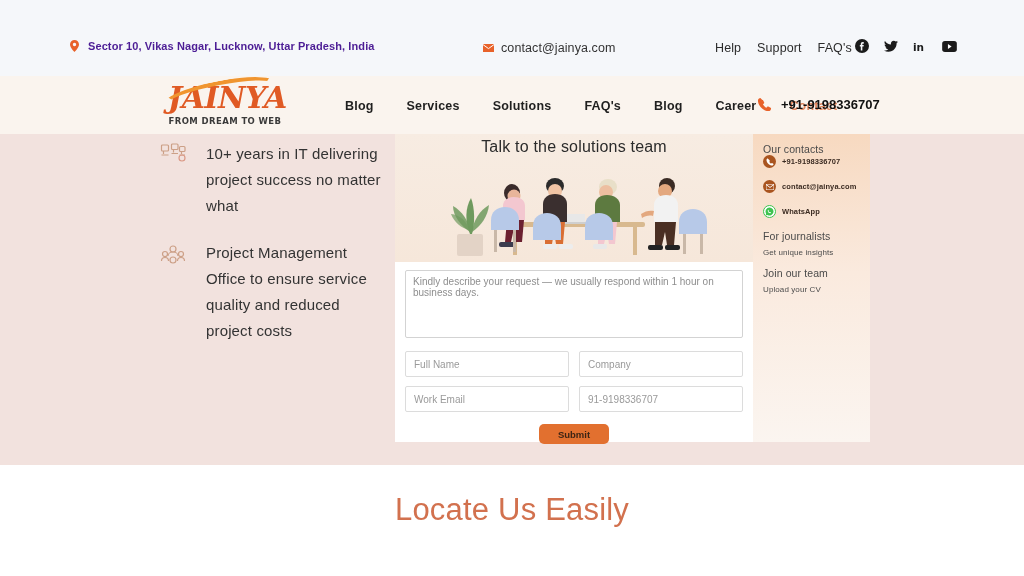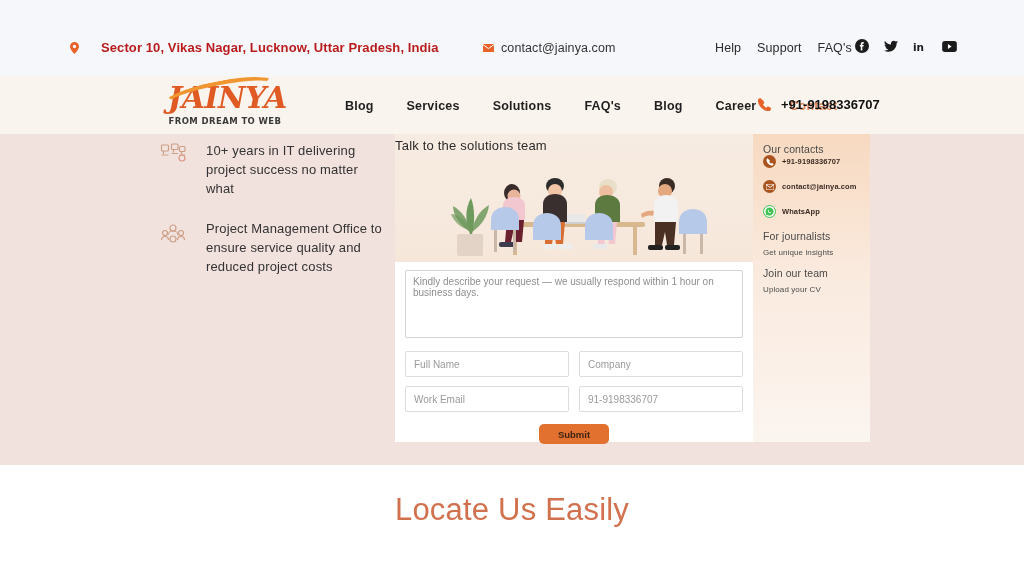--- a/index.html
+++ b/index.html
@@ -12,22 +12,22 @@
   .page { position: relative; width: 1024px; height: 576px; }
 
   
   .topbar {
     position: absolute; left: 0; top: 0; width: 1024px; height: 76px;
     background: #f5f7fa;
     display: flex; align-items: center;
   }
   .topbar-addr {
     position: absolute; left: 70px; top: 40px;
-    display: flex; align-items: center; gap: 22px;
-    font-size: 13px; font-weight: bold; color: #b91c1c; letter-spacing: .1px;
+    display: flex; align-items: center; gap: 9px;
+    font-size: 11px; font-weight: bold; color: #4c1d95; letter-spacing: .1px;
   }
   .topbar-mail {
     position: absolute; left: 483px; top: 41px;
     display: flex; align-items: center; gap: 7px;
     font-size: 12.5px; color: #333; letter-spacing: .1px;
   }
   .topbar-links {
     position: absolute; left: 715px; top: 41px;
     display: flex; align-items: center; gap: 16px;
     font-size: 12.5px; color: #2c2c2c; letter-spacing: .1px;
@@ -88,36 +88,36 @@
 
   
   .features { position: absolute; left: 160px; top: 141px; width: 225px; }
   .feature { position: relative; margin-bottom: 21px; padding-left: 46px; }
   .feature-icon {
     position: absolute; left: 0; top: 2px; width: 30px; height: 26px;
     opacity: .75;
   }
   .feature-icon svg { display: block; }
   .feature-text {
-    font-size: 13px; line-height: 19px; color: #333; letter-spacing: .15px;
+    font-size: 15px; line-height: 26px; color: #333; letter-spacing: .15px;
   }
 
   
   .form-card {
     position: absolute; left: 395px; top: 134px; width: 358px; height: 308px;
     background: #ffffff;
   }
   .form-hero {
     position: relative; width: 358px; height: 128px;
     background: linear-gradient(180deg,#f7ece2 0%,#f6e7da 100%);
     overflow: hidden;
   }
   .form-hero-title {
-    position: absolute; left: 0; right: 0; top: 4px; text-align: left;
-    font-size: 13px; color: #2b2b2b; letter-spacing: .2px;
+    position: absolute; left: 0; right: 0; top: 4px; text-align: center;
+    font-size: 16px; color: #2b2b2b; letter-spacing: .2px;
   }
   .hero-svg { position: absolute; left: 0; top: 22px; }
   .form-body { padding: 8px 10px 0 10px; }
   .msg-area {
     width: 338px; height: 68px; resize: none;
     border: 1px solid #d3d3d3; border-radius: 2px;
     padding: 5px 7px; font-family: "Liberation Sans", sans-serif;
     font-size: 10px; color: #333; background: #fff; outline: none;
   }
   .msg-area::placeholder { color: #8e8e8e; }

